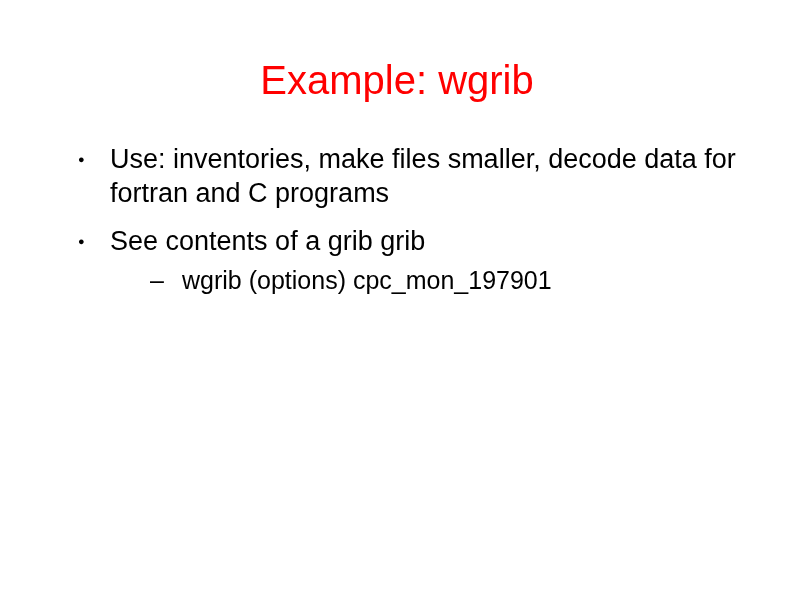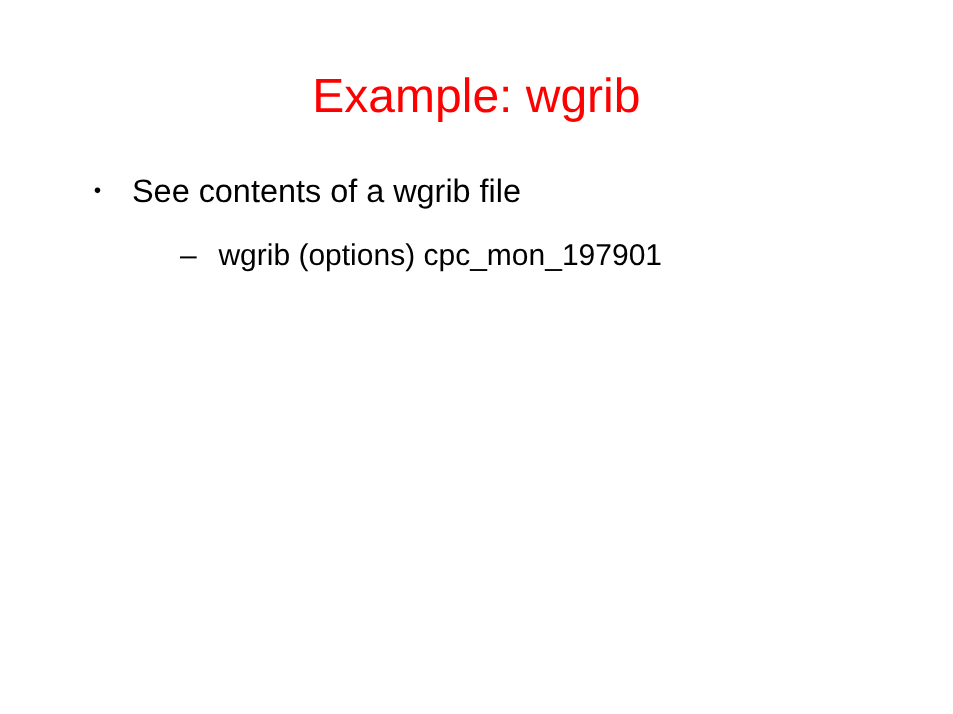--- a/index.html
+++ b/index.html
@@ -44,21 +44,21 @@
   ul.main-list > li::before {
     content: "●";
     position: absolute;
     left: 8px;
     top: 10px;
     font-size: 11px;
     color: #000000;
   }
   ul.sub-list {
     list-style: none;
-    margin-top: 20px;
+    margin-top: 6px;
     margin-bottom: 8px;
   }
   ul.sub-list > li {
     position: relative;
     padding-left: 72px;
     font-size: 25px;
     color: #000000;
     line-height: 1.3;
     margin-bottom: 10px;
   }
@@ -72,21 +72,24 @@
   }
 </style>
 </head>
 <body>
 
 <div class="slide">
   <h1 class="title">Example: wgrib</h1>
   <div class="content">
     <ul class="main-list">
       <li>
-        <span>See contents of a wgrib file</span>
+        <span>Use: inventories, make files smaller, decode data for fortran and C programs</span>
+      </li>
+      <li>
+        <span>See contents of a grib grib</span>
         <ul class="sub-list">
           <li>
             <span>wgrib (options) cpc_mon_197901</span>
           </li>
         </ul>
       </li>
     </ul>
   </div>
 </div>
 

